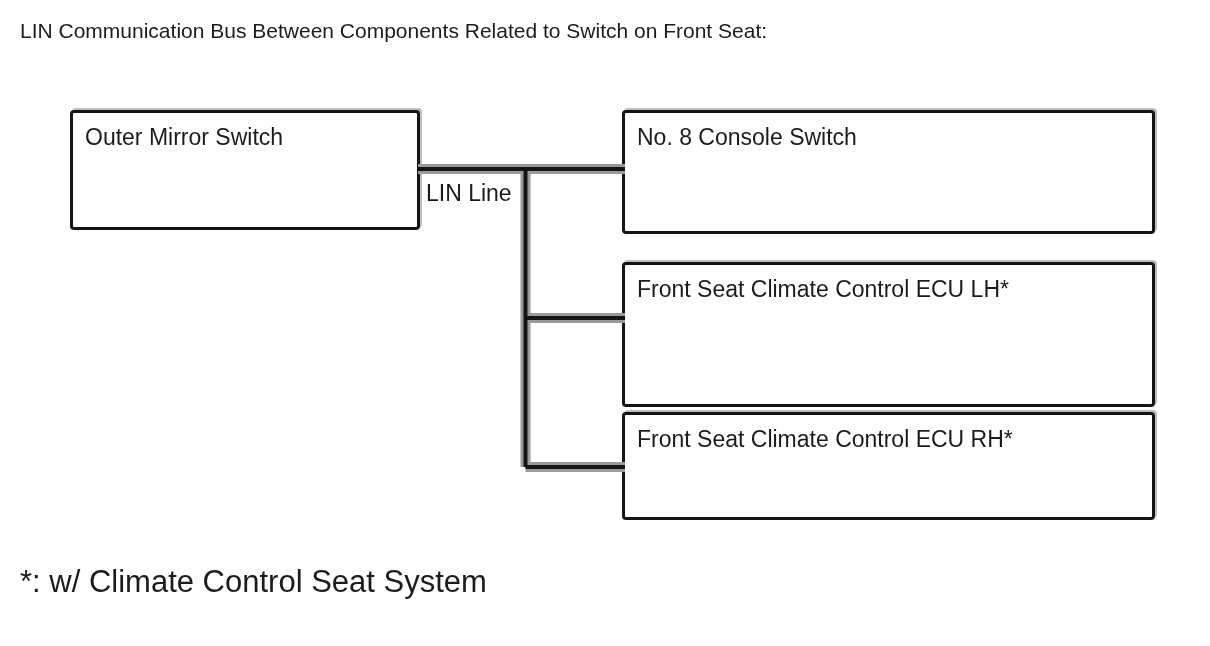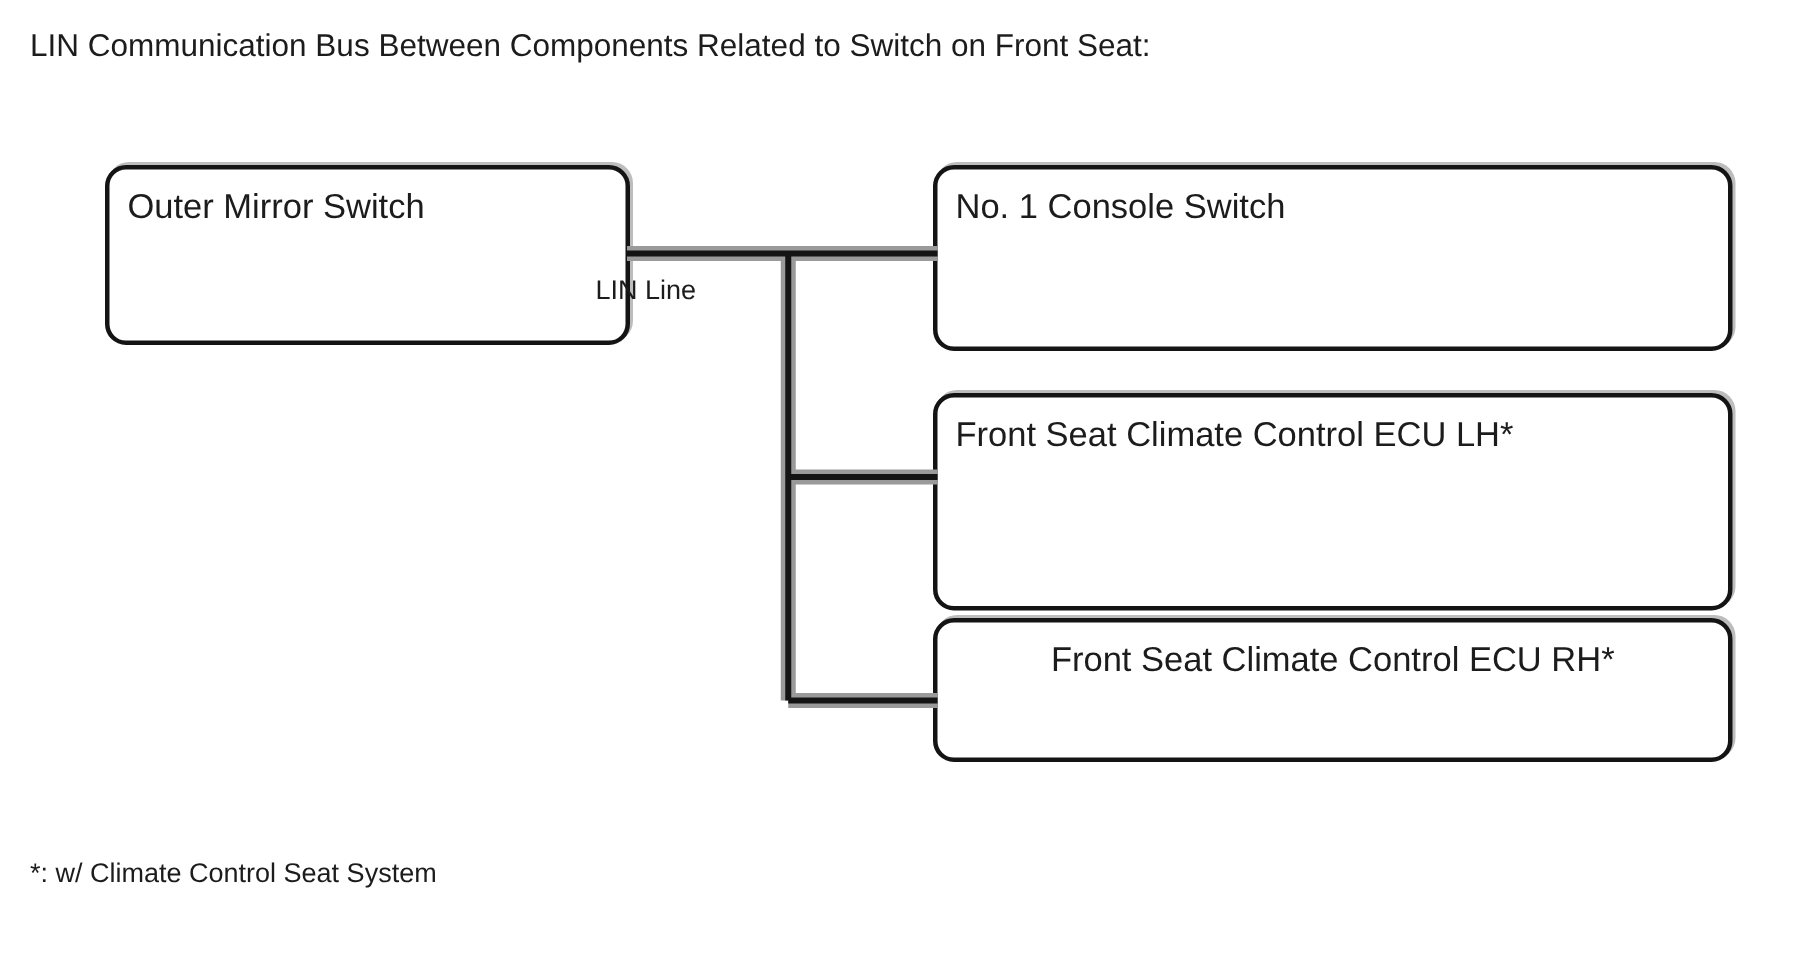--- a/index.html
+++ b/index.html
@@ -21,79 +21,79 @@
     left: 20px;
     top: 14px;
     font-size: 21px;
     line-height: 34px;
     white-space: nowrap;
   }
   .node {
     position: absolute;
     box-sizing: border-box;
     border: 3px solid var(--line-color, #141414);
-    border-radius: 14px;
+    border-radius: 4px;
     background: #ffffff;
     padding: 10px 12px;
     font-size: 23px;
     line-height: 28px;
     box-shadow: 2px -2px 0 0 var(--ghost-color, #bdbdbd);
   }
   .node-outer-mirror   { left: 70px;  top: 110px; width: 350px; height: 120px; }
   .node-console-switch { left: 622px; top: 110px; width: 533px; height: 124px; }
   .node-climate-lh     { left: 622px; top: 262px; width: 533px; height: 145px; }
-  .node-climate-rh     { left: 622px; top: 412px; width: 533px; height: 96px; text-align: center; }
+  .node-climate-rh     { left: 622px; top: 412px; width: 533px; height: 108px; }
   .bus-svg {
     position: absolute;
     left: 0;
     top: 0;
     pointer-events: none;
   }
   .bus-shadow {
     fill: none;
     stroke: var(--shadow-color, #9a9a9a);
     stroke-width: 10;
     stroke-linecap: butt;
   }
   .bus-core {
     fill: none;
     stroke: var(--line-color, #141414);
     stroke-width: 4;
     stroke-linecap: butt;
   }
   .bus-label {
     position: absolute;
-    left: 397px;
+    left: 426px;
     top: 180px;
-    font-size: 18px;
+    font-size: 23px;
     line-height: 26px;
     white-space: nowrap;
   }
   .footnote {
     position: absolute;
     left: 20px;
     top: 568px;
-    font-size: 18px;
+    font-size: 31px;
     line-height: 28px;
     white-space: nowrap;
   }
 </style>
 </head>
 <body>
 
 <div class="canvas">
 
   <div class="title">LIN Communication Bus Between Components Related to Switch on Front Seat:</div>
 
   <div class="node node-outer-mirror">
     <span>Outer Mirror Switch</span>
   </div>
 
   <div class="node node-console-switch">
-    <span>No. 1 Console Switch</span>
+    <span>No. 8 Console Switch</span>
   </div>
 
   <div class="node node-climate-lh">
     <span>Front Seat Climate Control ECU LH*</span>
   </div>
 
   <div class="node node-climate-rh">
     <span>Front Seat Climate Control ECU RH*</span>
   </div>
 

